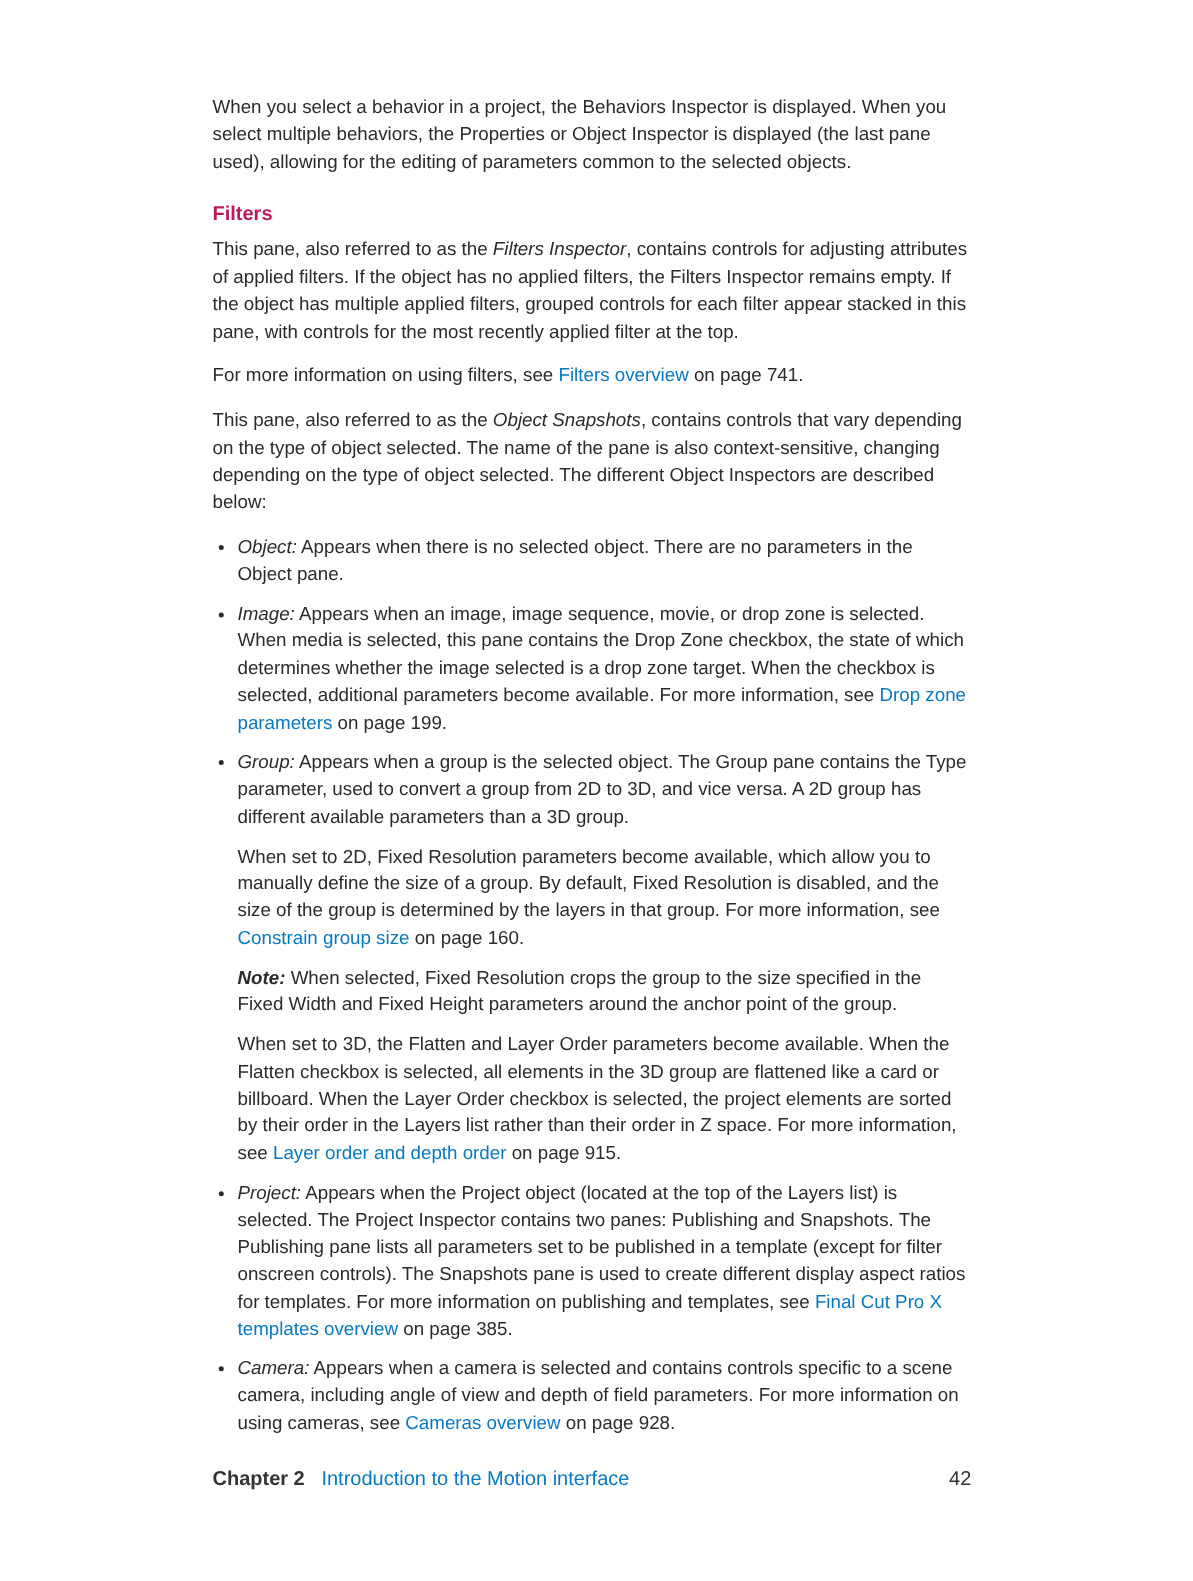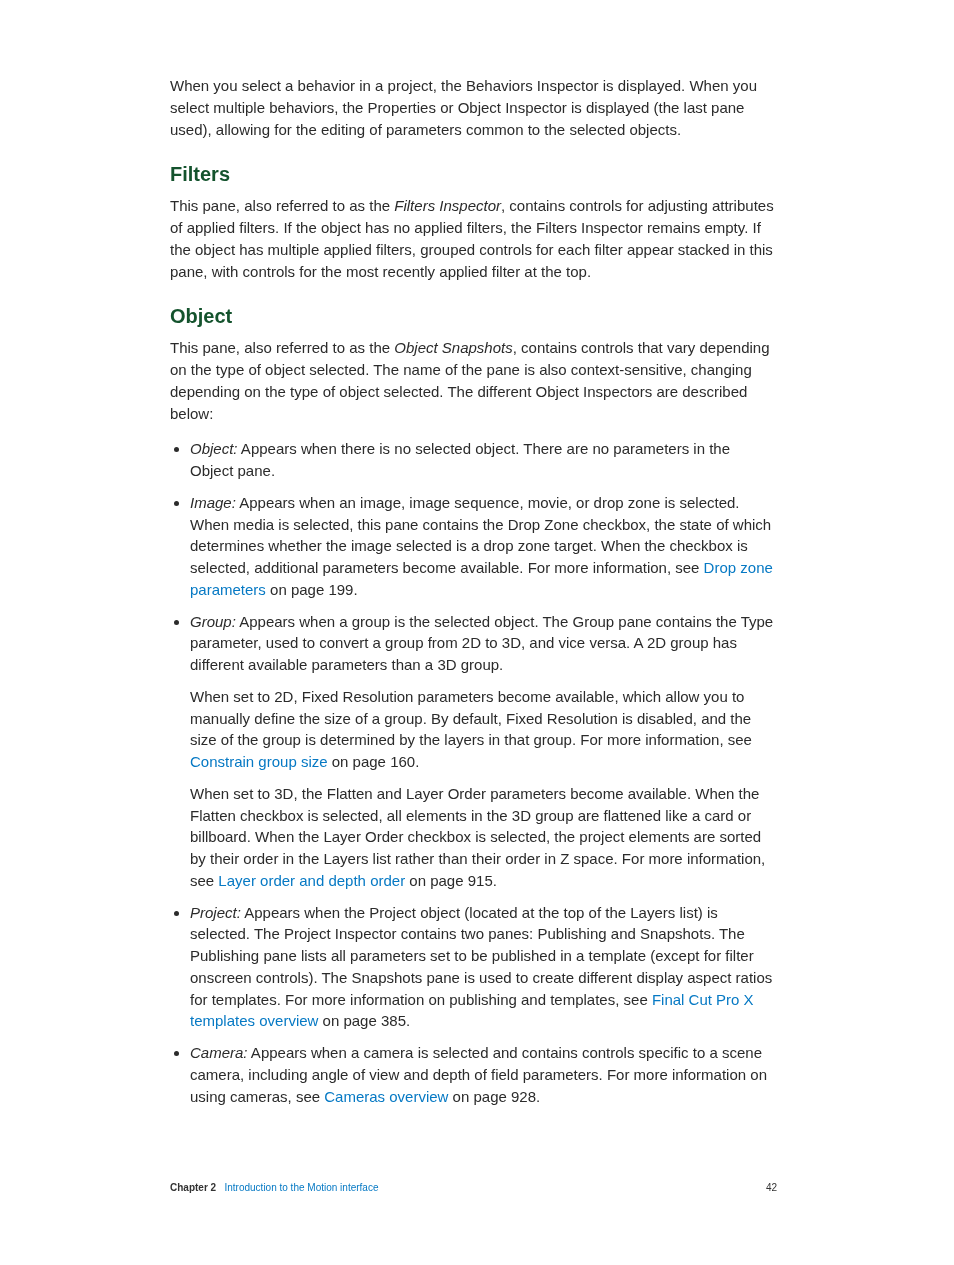--- a/index.html
+++ b/index.html
@@ -15,22 +15,22 @@
     width: 872px;
     min-height: 1265px;
     box-sizing: border-box;
     padding: 75px 95px 40px 170px;
     position: relative;
   }
   p {
     margin: 0 0 14px 0;
   }
   .section-heading {
-    color: #14532d;
-    font-size: 20px;
+    color: #be185d;
+    font-size: 16px;
     font-weight: 600;
     margin: 20px 0 6px 0;
   }
   a.link {
     color: #0679c4;
     text-decoration: none;
   }
   em.term {
     font-style: italic;
   }
@@ -52,21 +52,21 @@
   }
   .note-label {
     font-style: italic;
     font-weight: 600;
   }
   .footer {
     position: absolute;
     bottom: 70px;
     left: 170px;
     right: 95px;
-    font-size: 10px;
+    font-size: 16px;
     color: #333;
     display: flex;
     justify-content: space-between;
   }
   .footer .chapter-label {
     font-weight: 600;
   }
   .footer .chapter-title {
     color: #0679c4;
   }
@@ -79,38 +79,43 @@
   <p>When you select a behavior in a project, the Behaviors Inspector is displayed. When you select multiple behaviors, the Properties or Object Inspector is displayed (the last pane used), allowing for the editing of parameters common to the selected objects.</p>
 
 
   <div class="section-heading">Filters</div>
 
   <p>
     <span>This pane, also referred to as the </span><em class="term">Filters Inspector</em><span>, contains controls for adjusting attributes of applied filters. If the object has no applied filters, the Filters Inspector remains empty. If the object has multiple applied filters, grouped controls for each filter appear stacked in this pane, with controls for the most recently applied filter at the top.</span>
   </p>
 
 
+  <p>
+    <span>For more information on using filters, see </span><a href="#" class="link">Filters overview</a><span> on page 741.</span>
+  </p>
 
-  <div class="section-heading">Object</div>
 
   <p>
     <span>This pane, also referred to as the </span><em class="term">Object Snapshots</em><span>, contains controls that vary depending on the type of object selected. The name of the pane is also context-sensitive, changing depending on the type of object selected. The different Object Inspectors are described below:</span>
   </p>
 
   <ul class="bullets">
     <li>
       <span class="bold-label">Object:</span><span> Appears when there is no selected object. There are no parameters in the Object pane.</span>
     </li>
     <li>
       <span class="bold-label">Image:</span><span> Appears when an image, image sequence, movie, or drop zone is selected. When media is selected, this pane contains the Drop Zone checkbox, the state of which determines whether the image selected is a drop zone target. When the checkbox is selected, additional parameters become available. For more information, see </span><a href="#" class="link">Drop zone parameters</a><span> on page 199.</span>
     </li>
     <li>
       <span class="bold-label">Group:</span><span> Appears when a group is the selected object. The Group pane contains the Type parameter, used to convert a group from 2D to 3D, and vice versa. A 2D group has different available parameters than a 3D group.</span>
       <p class="sub">
         <span>When set to 2D, Fixed Resolution parameters become available, which allow you to manually define the size of a group. By default, Fixed Resolution is disabled, and the size of the group is determined by the layers in that group. For more information, see </span><a href="#" class="link">Constrain group size</a><span> on page 160.</span>
+      </p>
+      <p class="sub">
+        <span class="note-label">Note:  </span><span>When selected, Fixed Resolution crops the group to the size specified in the Fixed Width and Fixed Height parameters around the anchor point of the group.</span>
       </p>
       <p class="sub">
         <span>When set to 3D, the Flatten and Layer Order parameters become available. When the Flatten checkbox is selected, all elements in the 3D group are flattened like a card or billboard. When the Layer Order checkbox is selected, the project elements are sorted by their order in the Layers list rather than their order in Z space. For more information, see </span><a href="#" class="link">Layer order and depth order</a><span> on page 915.</span>
       </p>
     </li>
     <li>
       <span class="bold-label">Project:</span><span> Appears when the Project object (located at the top of the Layers list) is selected. The Project Inspector contains two panes: Publishing and Snapshots. The Publishing pane lists all parameters set to be published in a template (except for filter onscreen controls). The Snapshots pane is used to create different display aspect ratios for templates. For more information on publishing and templates, see </span><a href="#" class="link">Final Cut Pro X templates overview</a><span> on page 385.</span>
     </li>
     <li>
       <span class="bold-label">Camera:</span><span> Appears when a camera is selected and contains controls specific to a scene camera, including angle of view and depth of field parameters. For more information on using cameras, see </span><a href="#" class="link">Cameras overview</a><span> on page 928.</span>

